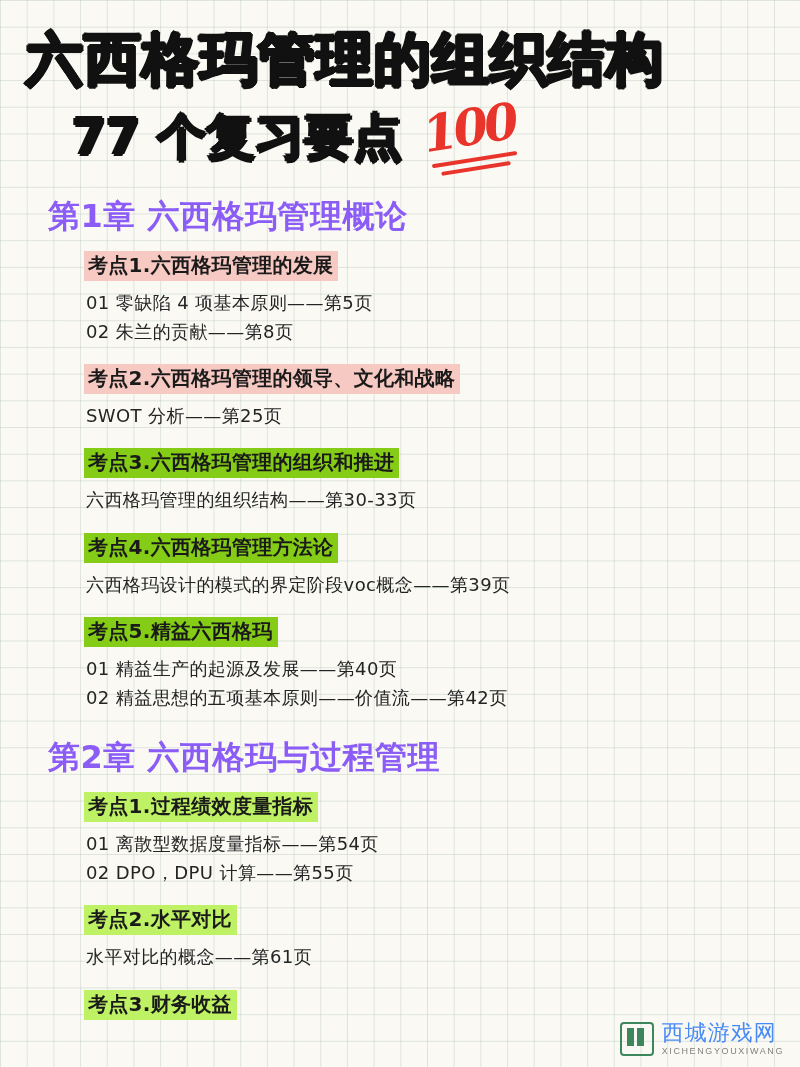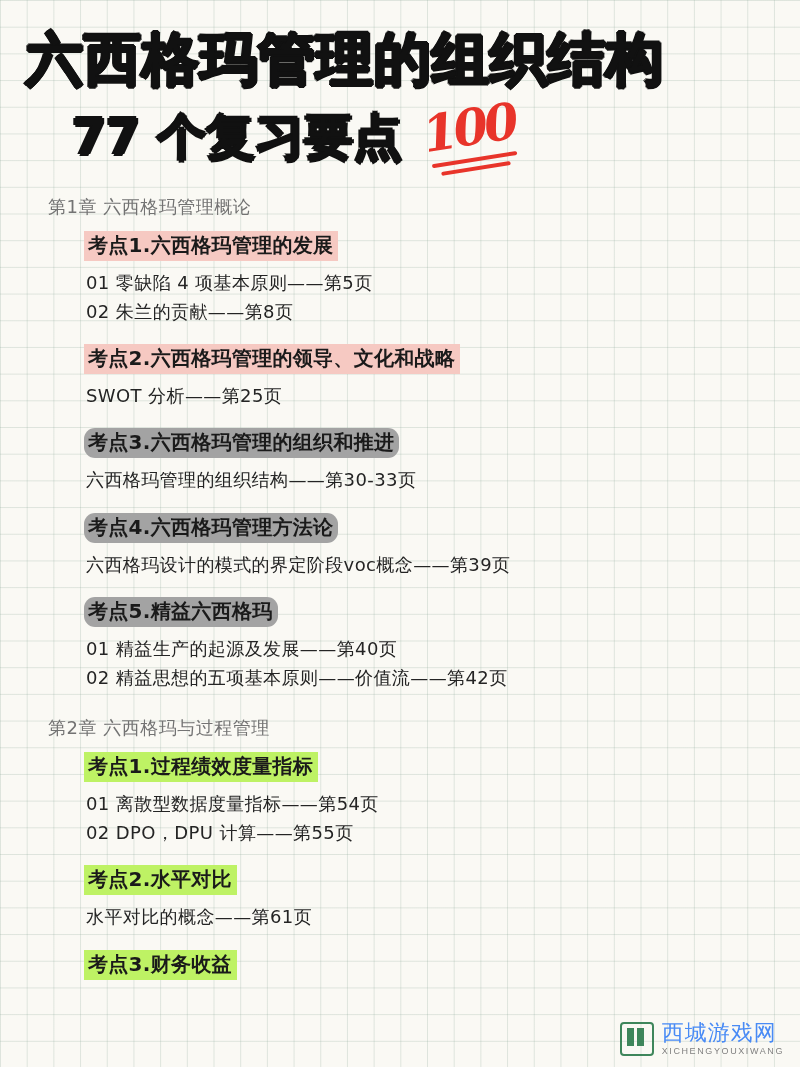--- a/index.html
+++ b/index.html
@@ -85,43 +85,43 @@
     height: 4px;
     background: #e8342a;
     border-radius: 2px;
   }
   .stamp .underline1 { width: 86px; margin: 5px 0 0 4px; }
   .stamp .underline2 { width: 70px; margin: 5px 0 0 12px; }
 
   
   .chapter-title {
     font-family: "DejaVu Sans", "Liberation Sans", sans-serif;
-    font-weight: normal;
-    font-size: 18px;
-    color: #737373;
+    font-weight: bold;
+    font-size: 32px;
+    color: #8b5cf6;
     margin: 24px 0 12px 30px;
     letter-spacing: 0.5px;
   }
 
   .point {
     margin: 0 0 6px 66px;
   }
   .point-head {
     display: inline-block;
     font-family: "DejaVu Sans", "Liberation Sans", sans-serif;
     font-weight: bold;
     font-size: 20px;
     color: #1a1a1a;
     padding: 2px 5px 3px 4px;
     margin-bottom: 3px;
     letter-spacing: 0.3px;
     line-height: 1.25;
   }
   .hl-pink   { background-color: #f6c9c2; }
-  .hl-yellow { background-color: #a3a3a3; border-radius: 11px; }
+  .hl-yellow { background-color: #84cc16; }
   .hl-green  { background-color: #bef264; }
 
   .point-lines {
     margin: 4px 0 0 2px;
   }
   .point-line {
     font-family: "DejaVu Sans", "Liberation Sans", sans-serif;
     font-size: 18px;
     color: #242424;
     line-height: 1.62;

